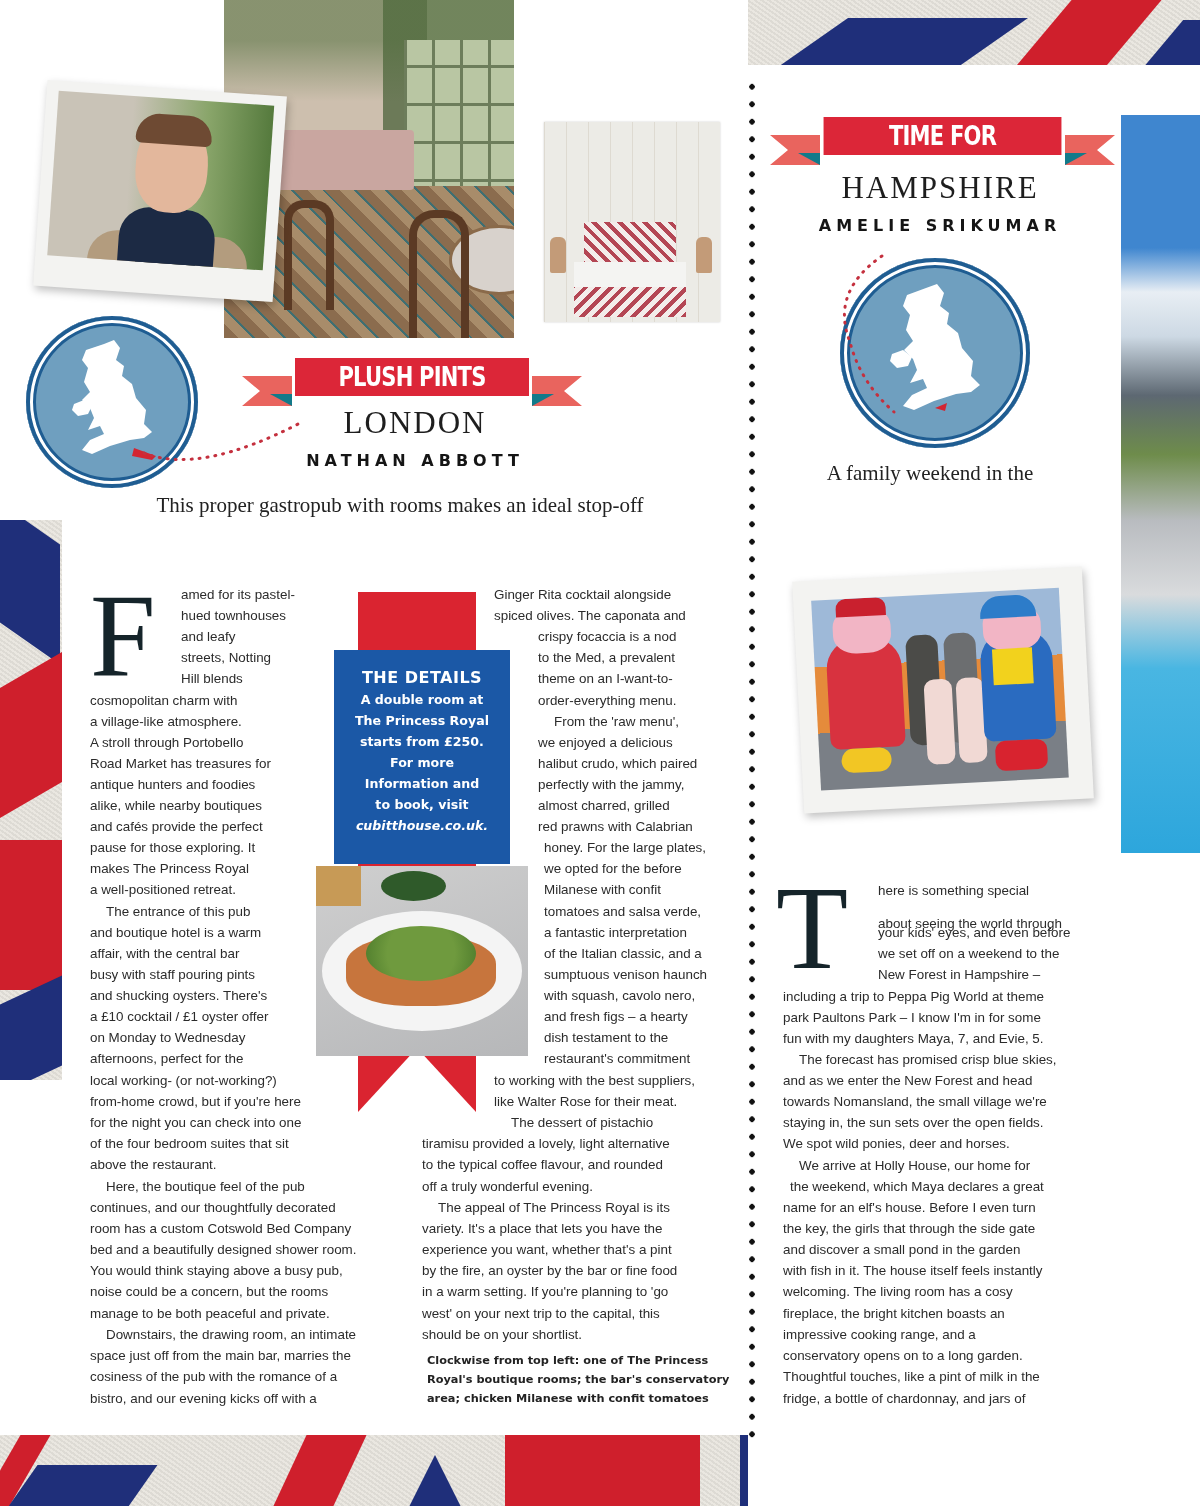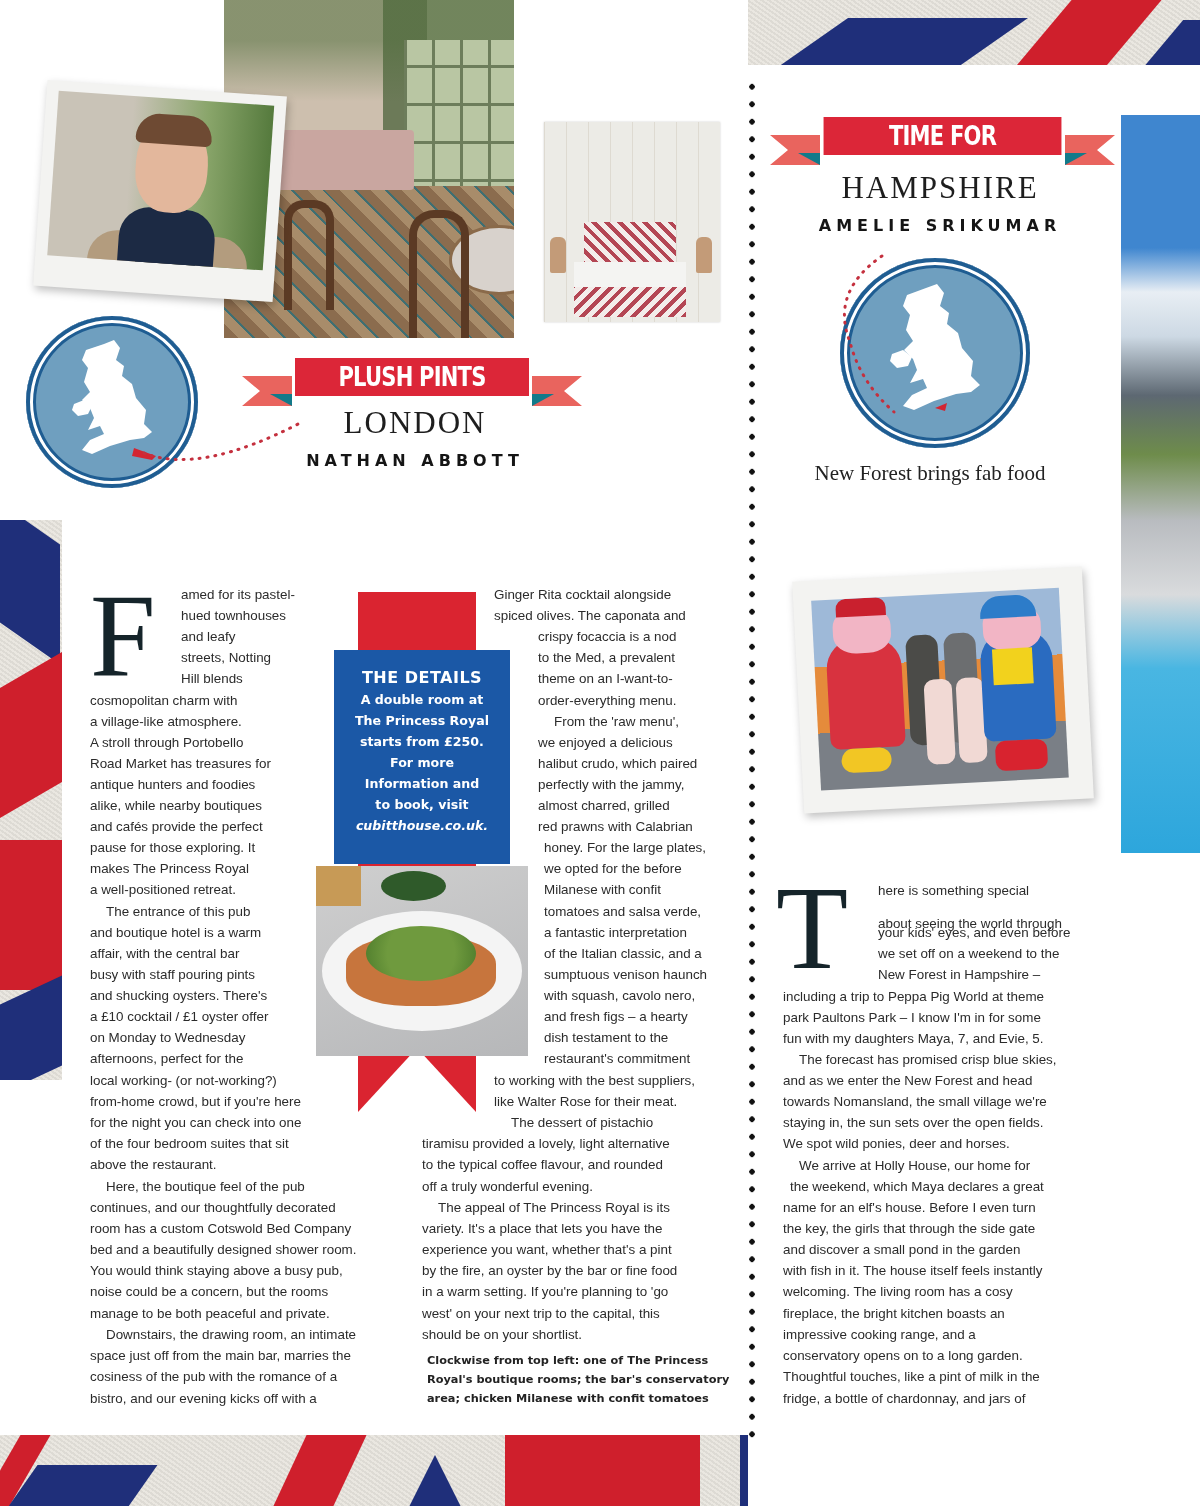--- a/index.html
+++ b/index.html
@@ -181,20 +181,21 @@
   <div class="tail left"></div>
   <div class="tail right"></div>
   <div class="fold left"></div>
   <div class="fold right"></div>
   <div class="main">PLUSH PINTS</div>
 </div>
 <div class="place" style="left:300px;top:405px;width:230px;">LONDON</div>
 <div class="author" style="left:270px;top:451px;width:290px;">NATHAN ABBOTT</div>
 
 <div class="standfirst" style="left:90px;top:490px;width:620px;">
+  <div>This proper gastropub with rooms makes an ideal stop-off</div>
 </div>
 
 <div class="dropcap" style="left:90px;top:578px;">F</div>
 <div>
   <div class="body-line" style="left:181px;top:584px;">amed for its pastel-</div>
   <div class="body-line" style="left:181px;top:605px;">hued townhouses</div>
   <div class="body-line" style="left:181px;top:626px;">and leafy</div>
   <div class="body-line" style="left:181px;top:647px;">streets, Notting</div>
   <div class="body-line" style="left:181px;top:668px;">Hill blends</div>
   <div class="body-line" style="left:90px;top:690px;">cosmopolitan charm with</div>
@@ -317,21 +318,21 @@
     <path d="M86 30 l11 -4 7 9 -4 13 9 7 -2 11 11 9 4 15 11 13 -2 15 9 9 -9 7 -15 2 -22 7 -20 9 -11 -4 9 -11 15 -7 -4 -9 -13 4 7 -13 -4 -11 -9 -9 9 -9 -7 -11 4 -15 -7 -9 4 -11 z" fill="#ffffff"></path>
     <path d="M52 96 l11 -4 9 7 -4 9 -11 2 -7 -7 z" fill="#ffffff"></path>
     <path d="M95 150 l12 -5 -2 8 z" fill="#d32532"></path>
   </svg>
 </div>
 <svg class="abs" style="left:830px;top:252px;width:70px;height:170px;">
   <path d="M52 4 Q0 40 20 90 Q30 130 64 160" fill="none" stroke="#c4303e" stroke-width="3" stroke-dasharray="1 7" stroke-linecap="round"></path>
 </svg>
 
 <div class="standfirst" style="left:770px;top:458px;width:320px;">
-  <div>New Forest brings fab food</div>
+  <div>A family weekend in the</div>
 </div>
 
 <div class="photo right-photo"></div>
 
 <div class="polaroid pol-family">
   <div class="pic">
     <div style="position:absolute;left:12px;top:40px;width:75px;height:110px;background:#d8323f;border-radius:30px 30px 10px 10px;"></div>
     <div style="position:absolute;left:20px;top:10px;width:58px;height:45px;background:#f2b5c5;border-radius:40%;"></div>
     <div style="position:absolute;left:24px;top:0;width:50px;height:18px;background:#c9202e;border-radius:10px 10px 0 0;"></div>
     <div style="position:absolute;left:22px;top:150px;width:50px;height:24px;background:#f2c624;border-radius:12px;"></div>

